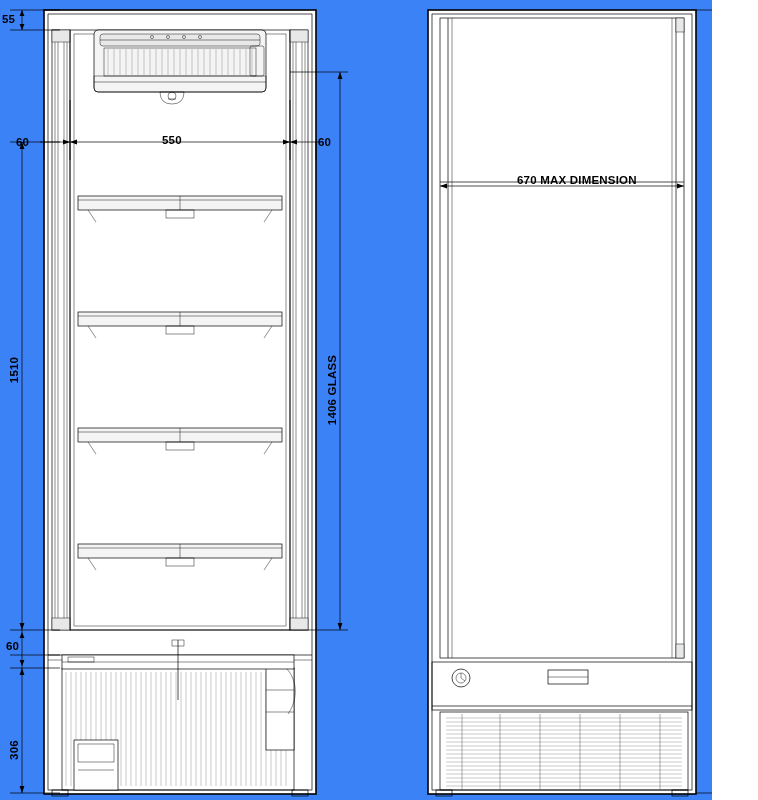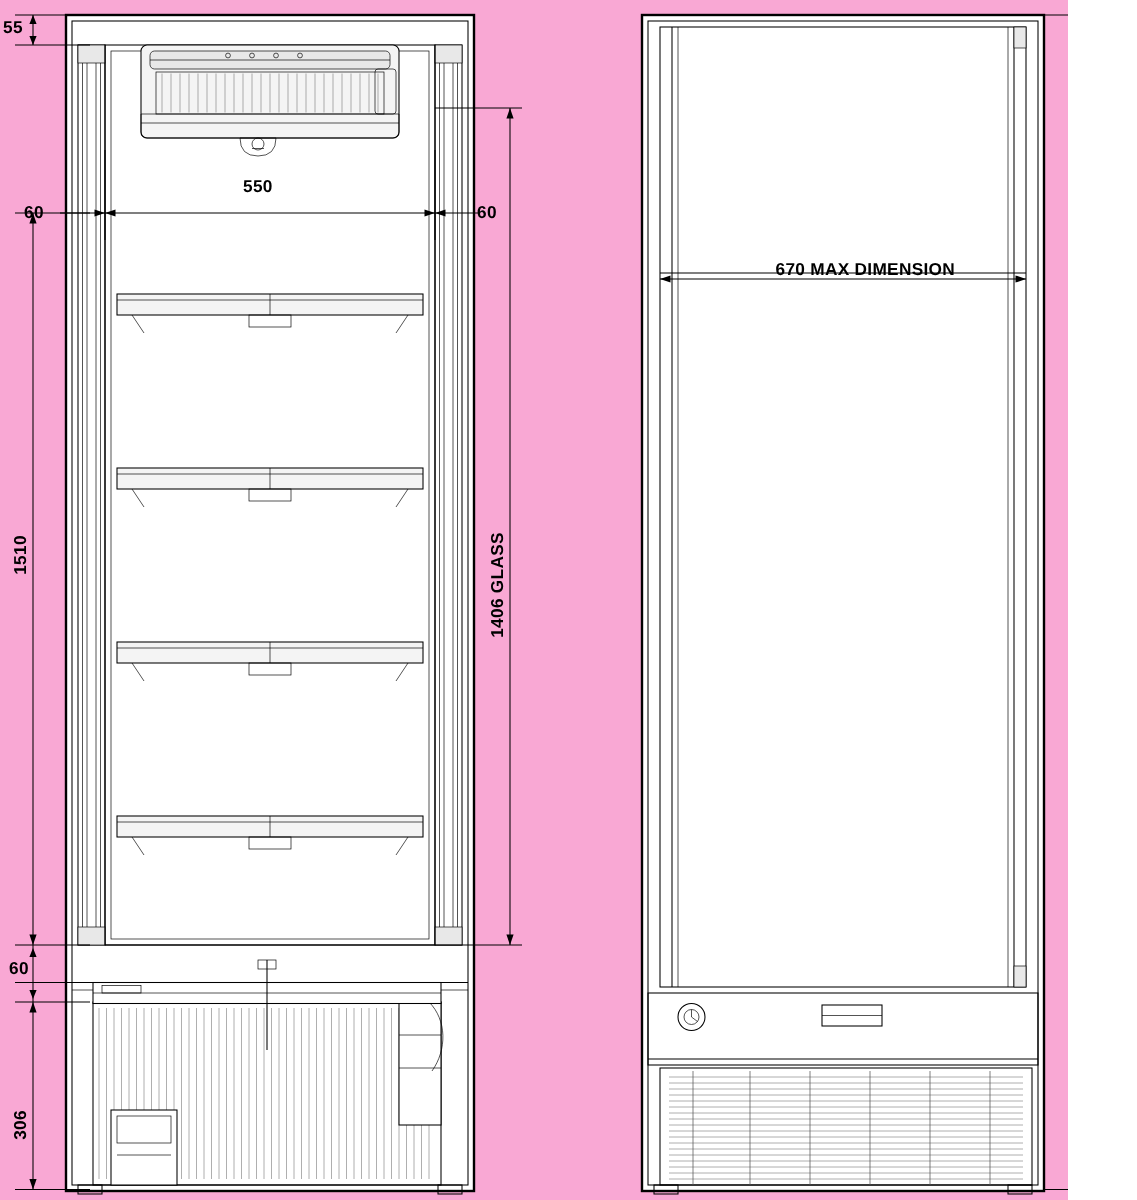--- a/index.html
+++ b/index.html
@@ -1,17 +1,17 @@
 <!DOCTYPE html>
 <html><head>
 <meta charset="utf-8">
 <style>
   html,body{margin:0;padding:0;background:#ffffff;}
   body{width:758px;height:800px;font-family:"Liberation Sans",sans-serif;color:#000;}
-  #stage{position:relative;width:712px;height:800px;overflow:hidden;background:#f9a8d4;}
+  #stage{position:relative;width:712px;height:800px;overflow:hidden;background:#3b82f6;}
   .dimtext{position:absolute;font-size:11.5px;font-weight:bold;letter-spacing:.2px;color:#000;white-space:nowrap;}
   .vert{transform-origin:0 0;}
   svg{position:absolute;left:0;top:0;}
   .ln{stroke:#000;fill:none;}
   .thin{stroke-width:.7;}
   .thick{stroke-width:1.6;}
   .hair{stroke-width:.45;}
   .grayln{stroke:#555;stroke-width:.5;fill:none;}
   .lightln{stroke:#888;stroke-width:.45;fill:none;}
   .fillwhite{fill:#ffffff;}
@@ -315,21 +315,21 @@
       <line x1="696" y1="793" x2="752" y2="793"></line>
       <line x1="744" y1="10" x2="744" y2="793"></line>
       <path d="M744 10 l-2.4 7 l4.8 0 z" fill="#000" stroke="none"></path>
       <path d="M744 793 l-2.4 -7 l4.8 0 z" fill="#000" stroke="none"></path>
     </g>
   </svg>
 
   <div class="dimtext" style="left:2px;top:13px;">55</div>
   <div class="dimtext" style="left:16px;top:136px;">60</div>
   <div class="dimtext" style="left:318px;top:136px;">60</div>
-  <div class="dimtext" style="left:162px;top:119px;text-align:center;">550</div>
+  <div class="dimtext" style="left:162px;top:134px;text-align:center;">550</div>
   <div class="dimtext vert" style="left:20px;top:370px;transform:rotate(-90deg) translate(-50%,-100%);">1510</div>
   <div class="dimtext vert" style="left:338px;top:390px;transform:rotate(-90deg) translate(-50%,-100%);">1406 GLASS</div>
   <div class="dimtext" style="left:6px;top:640px;">60</div>
   <div class="dimtext vert" style="left:20px;top:750px;transform:rotate(-90deg) translate(-50%,-100%);">306</div>
   <div class="dimtext" style="left:517px;top:174px;">670  MAX DIMENSION</div>
   <div class="dimtext vert" style="left:742px;top:430px;transform:rotate(-90deg) translate(-50%,-100%);">1965</div>
 
 </div>
 
 </body></html>

